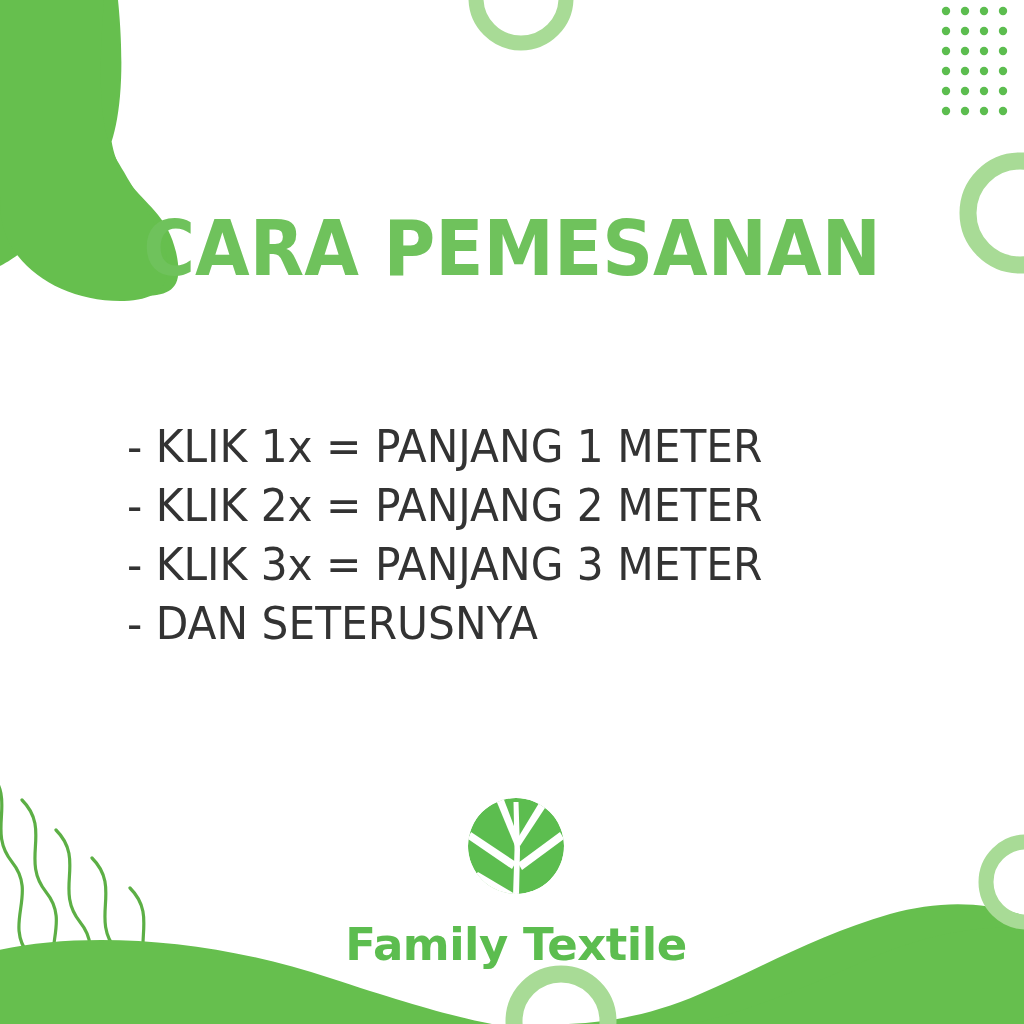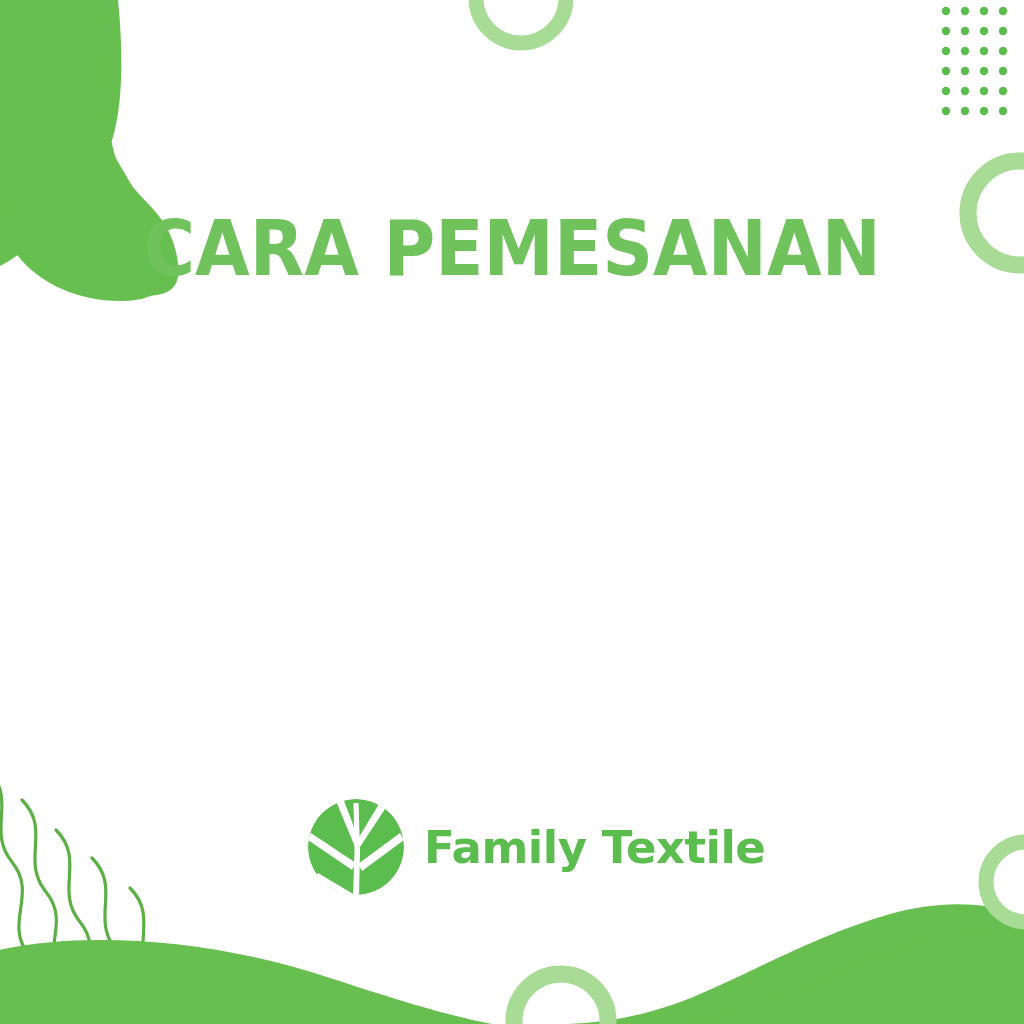--- a/index.html
+++ b/index.html
@@ -71,22 +71,23 @@
   }
 
   
   #brand-logo {
     position: absolute;
     left: 306px;
     top: 784px;
     width: 420px;
     height: 102px;
     display: flex;
+    flex-direction: column;
     align-items: center;
-    gap: 18px;
+    gap: 26px;
   }
   #logo-mark {
     width: 100px;
     height: 100px;
     flex: 0 0 auto;
   }
   #brand-name {
     font-family: "DejaVu Sans", sans-serif;
     font-weight: bold;
     font-size: 45px;
@@ -175,20 +176,26 @@
 
     <circle cx="561" cy="1021" r="47" fill="none" stroke="#A8DB96" stroke-width="17"></circle>
 
     <circle cx="1026" cy="882" r="40" fill="none" stroke="#A8DB96" stroke-width="15"></circle>
   </svg>
 
   <div id="content-layer">
 
     <h1 id="page-title">CARA PEMESANAN</h1>
 
+    <div id="order-steps">
+      <div class="step-line">- KLIK 1x = PANJANG 1 METER</div>
+      <div class="step-line">- KLIK 2x = PANJANG 2 METER</div>
+      <div class="step-line">- KLIK 3x = PANJANG 3 METER</div>
+      <div class="step-line">- DAN SETERUSNYA</div>
+    </div>
 
     <div id="brand-logo">
       <svg id="logo-mark" viewBox="0 0 100 100">
         <defs>
           <clipPath id="logoClip">
             <circle cx="50" cy="50" r="48"></circle>
           </clipPath>
         </defs>
         <g clip-path="url(#logoClip)">
           <circle cx="50" cy="50" r="48" fill="#5CBD4F"></circle>

